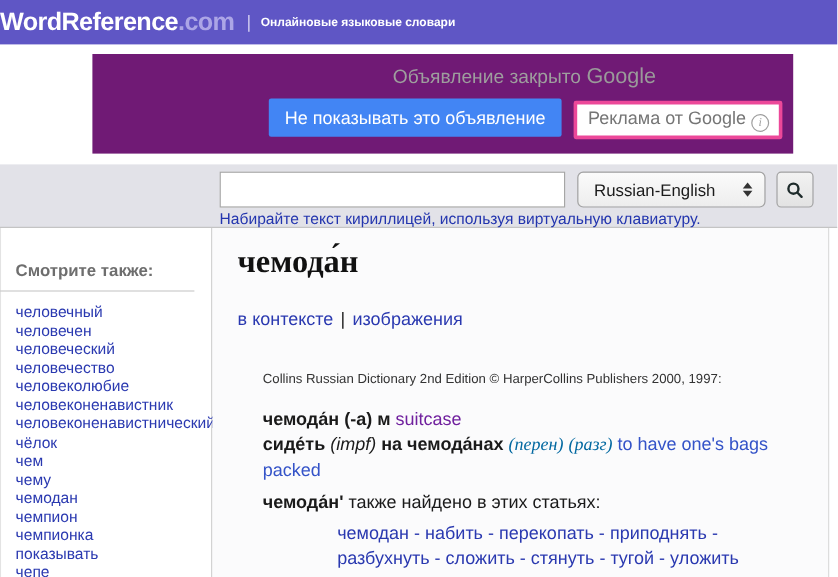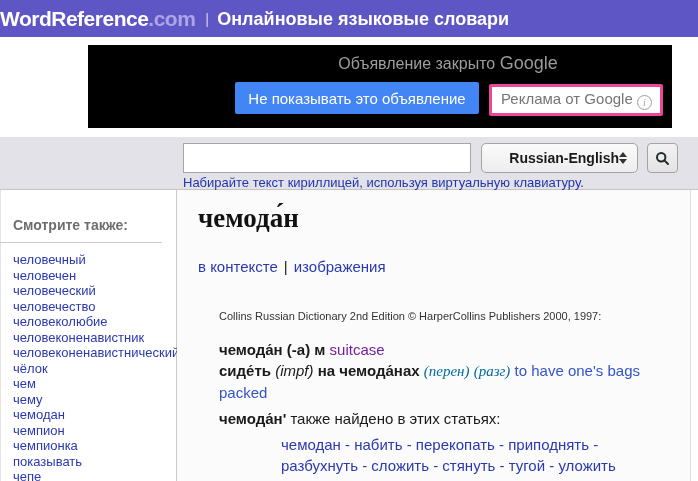--- a/index.html
+++ b/index.html
@@ -6,24 +6,24 @@
   html,body { background:#fff; }
   body { font-family:"Liberation Sans", sans-serif; }
   .page { position:relative; width:698px; height:481px; overflow:hidden; background:#fff; }
 
   
   .topbar { position:absolute; left:0; top:0; width:698px; height:37px;
             background:#5f56c5; display:flex; align-items:center; }
   .brand { font-size:21px; font-weight:bold; color:#fff; letter-spacing:-0.5px; }
   .brand-com { color:#aca5e6; font-weight:bold; }
   .topbar .sep { color:#cfcaf0; font-size:15px; margin:0 8px 0 10px; }
-  .tagline { color:#fff; font-weight:bold; font-size:18px; padding-top:2px; }
+  .tagline { color:#fff; font-weight:bold; font-size:10px; padding-top:2px; }
 
   
-  .ad-area { position:absolute; left:88px; top:45px; width:584px; height:83px; background:#000000; }
+  .ad-area { position:absolute; left:77px; top:45px; width:584px; height:83px; background:#701a75; }
   .ad-closed { position:absolute; left:160px; top:8px; width:400px; text-align:center;
                color:#9e9e9e; font-size:16px; }
   .ad-closed .g { font-size:18px; color:#9a9a9a; }
   .ad-buttons { position:absolute; left:147px; top:37px; white-space:nowrap; }
   .btn-blue { display:inline-block; width:244px; height:32px; background:#4285f4; color:#fff;
               border:none; border-radius:2px; font-size:15px; font-family:inherit; cursor:pointer; }
   .btn-white { display:inline-block; width:174px; height:32px; background:#fff; color:#757575;
                border:3px solid #ec4899; border-radius:2px; font-size:15px; font-family:inherit;
                margin-left:6px; cursor:pointer; }
   .info-icon { display:inline-block; width:15px; height:15px; line-height:13px; border:1px solid #9e9e9e;
@@ -31,21 +31,21 @@
                font-style:italic; font-family:"Liberation Serif", serif; }
 
   
   .searchbar { position:absolute; left:0; top:137px; width:698px; height:53px;
                background:#e2e2e8; border-bottom:1px solid #c4c4c4; }
   .search-input { position:absolute; left:183px; top:6px; width:288px; height:30px;
                   border:1px solid #a6a6a6; background:#fff; font-size:15px; padding:0 6px; }
   .dict-select { position:absolute; left:481px; top:6px; width:157px; height:30px;
                  background:linear-gradient(#fbfbfb,#ededed); border:1px solid #a3a3a3; border-radius:5px;
                  display:flex; align-items:center; padding:0 10px 0 13px; cursor:pointer; }
-  .dict-select .sel-label { font-weight:bold; font-size:14px; color:#1a1a1a; flex:1;text-align:right; }
+  .dict-select .sel-label { font-weight:normal; font-size:14px; color:#1a1a1a; flex:1; }
   .arrows { display:flex; flex-direction:column; gap:2px; align-items:center; }
   .tri-up { width:0; height:0; border-left:4px solid transparent; border-right:4px solid transparent;
             border-bottom:5px solid #333; }
   .tri-down { width:0; height:0; border-left:4px solid transparent; border-right:4px solid transparent;
               border-top:5px solid #333; }
   .search-btn { position:absolute; left:647px; top:6px; width:31px; height:30px;
                 background:linear-gradient(#f2f2f2,#e3e3e3); border:1px solid #a3a3a3; border-radius:4px;
                 display:flex; align-items:center; justify-content:center; cursor:pointer; }
   .kbd-note { position:absolute; left:183px; top:38px; font-size:13px; color:#2335ae; cursor:pointer; }
 

